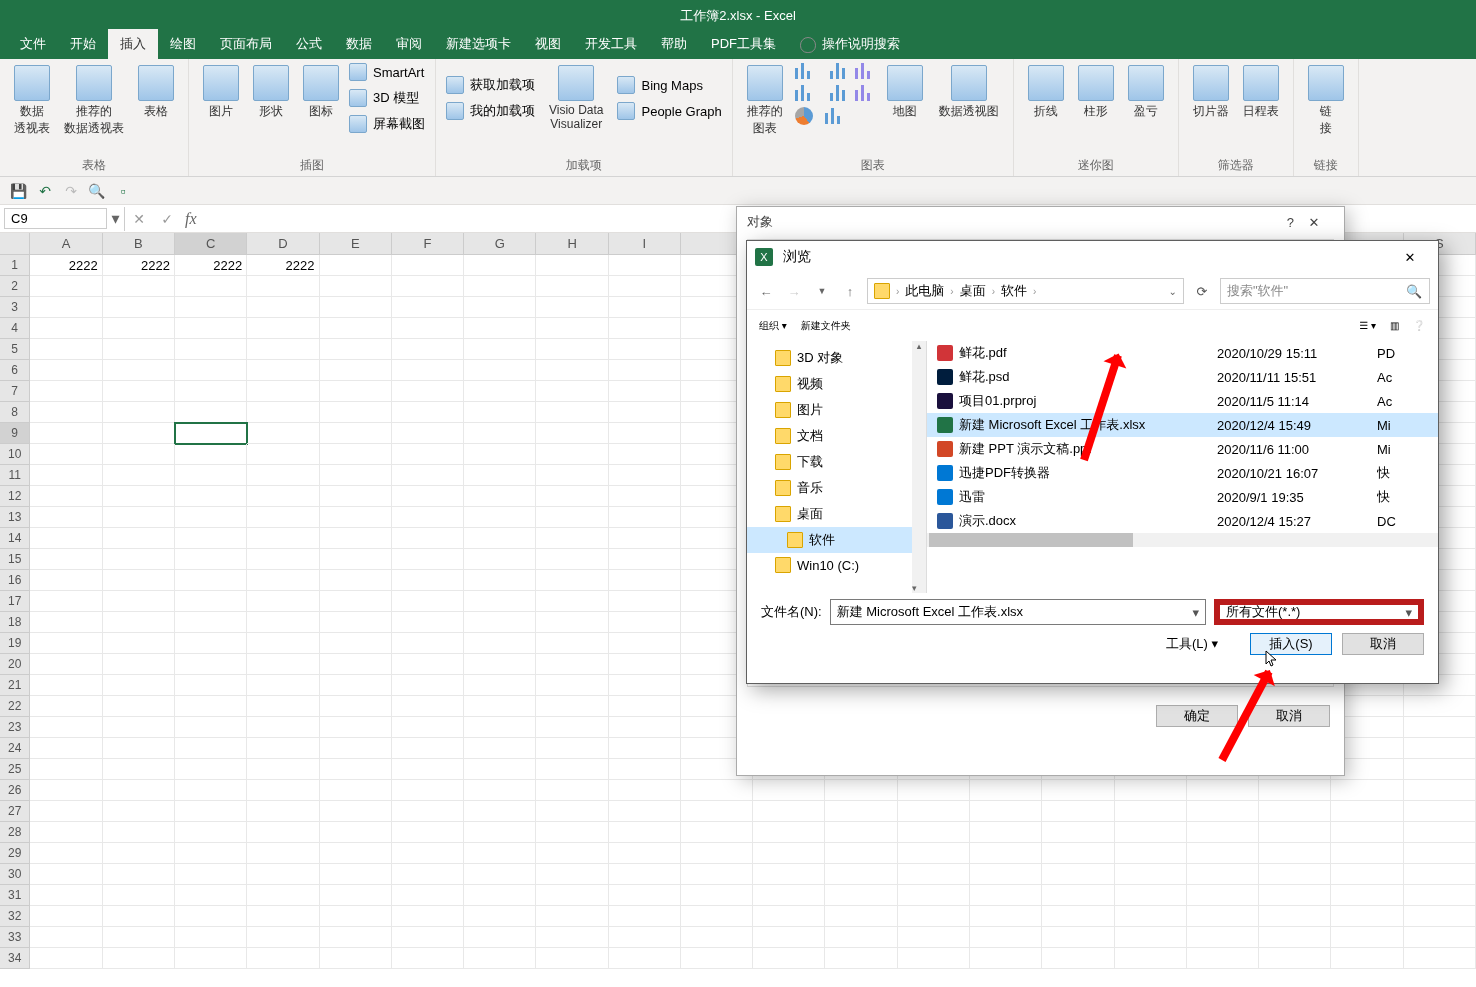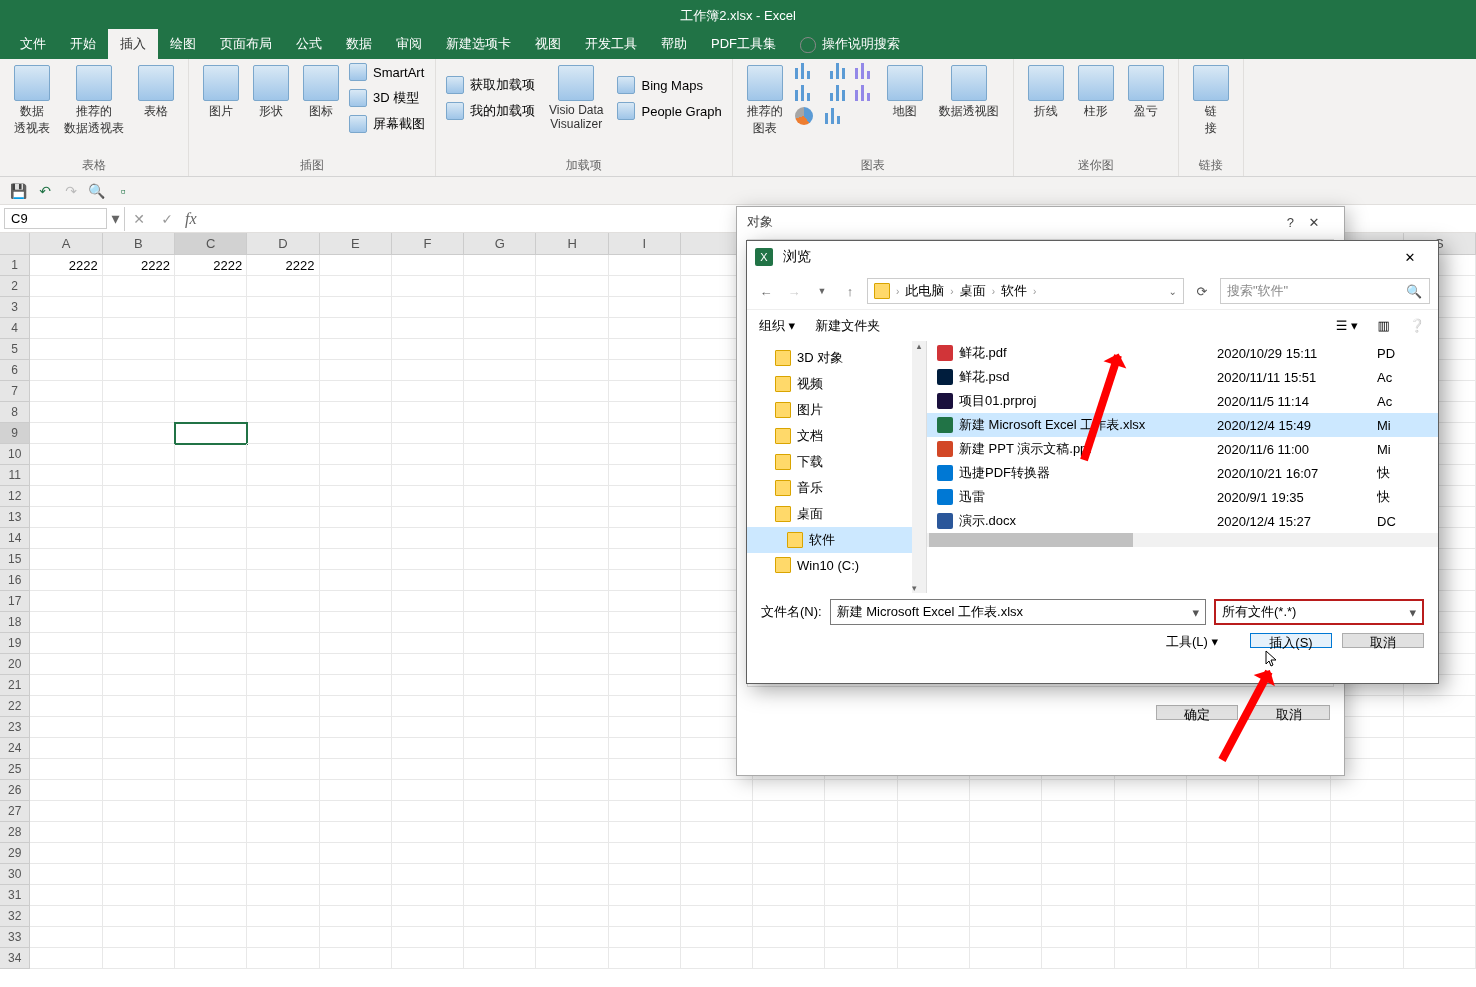--- a/index.html
+++ b/index.html
@@ -40,35 +40,35 @@
 .cell.sel { outline: 2px solid #217346; outline-offset: -1px; }
 .rh.selh, .ch.selh { background: #d2d2d2; }
 
 .dlg-object { position: absolute; left: 736px; top: 206px; width: 609px; height: 570px; background: #fff; border: 1px solid #aaa; box-shadow: 4px 4px 18px rgba(0,0,0,.25); z-index: 5; }
 .dlg-object .titlerow { height: 30px; display: flex; align-items: center; padding: 0 10px; font-size: 13px; color: #444; }
 .dlg-object .titlerow .spacer { flex: 1; }
 .dlg-object .tclose { width: 40px; text-align: center; cursor: pointer; }
 .dlg-object .body { border: 1px solid #ddd; margin: 2px 10px 10px; height: 448px; background: #fff; position: relative; }
 .dlg-object .body textarea { position:absolute; left:4px; bottom:4px; right:4px; height:30px; border:1px solid #ccc; resize:none; }
 .dlg-object .bottombtns { display: flex; justify-content: flex-end; gap: 10px; padding: 8px 14px; }
-.btn { min-width: 82px; height: 15px; background: #e1e1e1; border: 1px solid #adadad; font-size: 13px; cursor: pointer; }
+.btn { min-width: 82px; height: 22px; background: #e1e1e1; border: 1px solid #adadad; font-size: 13px; cursor: pointer; }
 
 .dlg-browse { position: absolute; left: 746px; top: 240px; width: 693px; height: 444px; background: #fff; border: 1px solid #5f5f5f; box-shadow: 6px 6px 20px rgba(0,0,0,.35); z-index: 10; }
 .dlg-browse .bt { height: 32px; display: flex; align-items: center; padding: 0 8px; gap: 10px; font-size: 14px; }
 .dlg-browse .bt .xicon { width: 18px; height: 18px; background: #217346; color: #fff; font-size: 11px; display: flex; align-items: center; justify-content: center; border-radius: 2px; }
 .dlg-browse .bt .spacer { flex: 1; }
 .dlg-browse .bt .close { width: 40px; text-align: center; cursor: pointer; font-size: 13px; }
 .dlg-browse .nav { height: 36px; display: flex; align-items: center; padding: 0 8px; gap: 6px; font-size: 13px; }
 .dlg-browse .navbtn { width: 22px; text-align:center; color:#666; cursor:pointer; }
 .dlg-browse .crumb { flex: 1; border: 1px solid #ccc; height: 26px; display: flex; align-items: center; gap: 6px; padding: 0 6px; }
 .dlg-browse .crumb .sep { color: #999; font-size: 10px; }
 .dlg-browse .refresh { width: 24px; text-align:center; color:#555; cursor:pointer; }
 .dlg-browse .search { width: 210px; border: 1px solid #ccc; height: 26px; display: flex; align-items: center; padding: 0 6px; color: #888; font-size: 13px; }
 .dlg-browse .search .sicon { margin-left: auto; color:#555; }
-.dlg-browse .toolbar { height: 32px; display: flex; align-items: center; gap: 20px; padding: 0 12px; font-size: 13px; border-top:1px solid #eee; }
+.dlg-browse .toolbar { height: 32px; display: flex; align-items: center; gap: 14px; padding: 0 12px; font-size: 10px; border-top:1px solid #eee; }
 .dlg-browse .toolbar .spacer { flex:1; }
 .dlg-browse .main { display: flex; height: 252px; }
 .dlg-browse .tree { width: 180px; border-right: 1px solid #ddd; overflow: hidden; font-size: 13px; padding: 4px 0; position:relative; }
 .dlg-browse .tree .ti { padding: 4px 8px 4px 28px; cursor: pointer; display:flex; align-items:center; gap:6px; }
 .dlg-browse .tree .ti.sel { background: #cce8ff; }
 .dlg-browse .tree .ti.deep { padding-left: 40px; }
 .dlg-browse .ficon { width:16px; height:16px; background:#ffd96a; border:1px solid #d9a400; border-radius:1px; flex-shrink:0; }
 .dlg-browse .files { flex: 1; font-size: 13px; overflow:hidden; }
 .dlg-browse .fhdr { display: flex; height: 28px; border-bottom: 1px solid #eee; color: #444; }
 .dlg-browse .fhdr div { padding: 4px 10px; }
@@ -80,21 +80,21 @@
 .dlg-browse .fn { width: 290px; padding-left: 10px; display:flex; align-items:center; gap:6px; overflow:hidden; }
 .dlg-browse .fd { width: 160px; }
 .dlg-browse .ft { width: 60px; overflow:hidden; }
 .ico { width:16px; height:16px; border-radius:2px; flex-shrink:0; }
 .ico-pdf{background:#d13438;} .ico-psd{background:#001d3d;} .ico-pr{background:#1a103d;} .ico-xl{background:#217346;} .ico-ppt{background:#d24726;} .ico-app{background:#0078d4;} .ico-doc{background:#2b579a;}
 .dlg-browse .scroll { height:14px; background:#f1f1f1; display:flex; }
 .dlg-browse .scroll .thumb { width:40%; background:#c1c1c1; margin-left:2px; }
 .dlg-browse .bottom { padding: 6px 14px; font-size: 13px; }
 .dlg-browse .fnrow { display: flex; align-items: center; gap: 8px; margin-bottom: 8px; }
 .dlg-browse .fninput { flex: 1; border: 1px solid #7a7a7a; height: 26px; padding: 0 6px; background:#fff; }
-.dlg-browse .ftselect { width: 210px; border: 2px solid #b91c1c; height: 26px; padding: 0 6px; background:#fff; display:flex; align-items:center; }
+.dlg-browse .ftselect { width: 210px; border: 6px solid #b91c1c; height: 26px; padding: 0 6px; background:#fff; display:flex; align-items:center; }
 .dlg-browse .ftselect::after{content:"▾"; margin-left:auto; color:#555;}
 .dlg-browse .brow { display: flex; justify-content: flex-end; gap: 10px; }
 .btn.primary { background: #e5f1fb; border-color: #0078d4; }
 
 .arrow { position: absolute; width: 8px; background: #ff0000; transform-origin: bottom center; z-index: 20; pointer-events:none; }
 .arrow::before { content:""; position:absolute; top:-14px; left:-8px; border:12px solid transparent; border-bottom-color:#ff0000; }
 .mini-chart{width:20px;height:16px;display:inline-block;background:linear-gradient(90deg,#5b9bd5 3px,transparent 3px) 0 100%/5px 70% no-repeat,linear-gradient(90deg,#5b9bd5 3px,transparent 3px) 6px 100%/5px 100% no-repeat,linear-gradient(90deg,#5b9bd5 3px,transparent 3px) 12px 100%/5px 50% no-repeat;}
 .mini-chart.v2{transform:scaleX(-1);} .mini-chart.v3{filter:hue-rotate(40deg);}
 .mini-pie{width:18px;height:18px;border-radius:50%;background:conic-gradient(#5b9bd5 0 40%,#ed7d31 40% 70%,#a5a5a5 70% 100%);}
 .bulb{width:16px;height:16px;border:1.5px solid #888;border-radius:50% 50% 45% 45%;}
@@ -247,20 +247,33 @@
         <div class="rbtn">
           <div class="ricon"></div>
           <span style="white-space:pre-line;text-align:center">柱形</span>
         </div>
         <div class="rbtn">
           <div class="ricon"></div>
           <span style="white-space:pre-line;text-align:center">盈亏</span>
         </div>
       </div>
     <div class="label">迷你图</div>
+  </div>
+  <div class="rgroup">
+    <div class="rbtns" id="g7">
+        <div class="rbtn">
+          <div class="ricon"></div>
+          <span style="white-space:pre-line;text-align:center">切片器</span>
+        </div>
+        <div class="rbtn">
+          <div class="ricon"></div>
+          <span style="white-space:pre-line;text-align:center">日程表</span>
+        </div>
+      </div>
+    <div class="label">筛选器</div>
   </div>
   <div class="rgroup">
     <div class="rbtn">
         <div class="ricon"></div>
         <span style="white-space:pre-line;text-align:center">链
 接</span>
       </div>
     <div class="label">链接</div>
   </div>
 </div>

